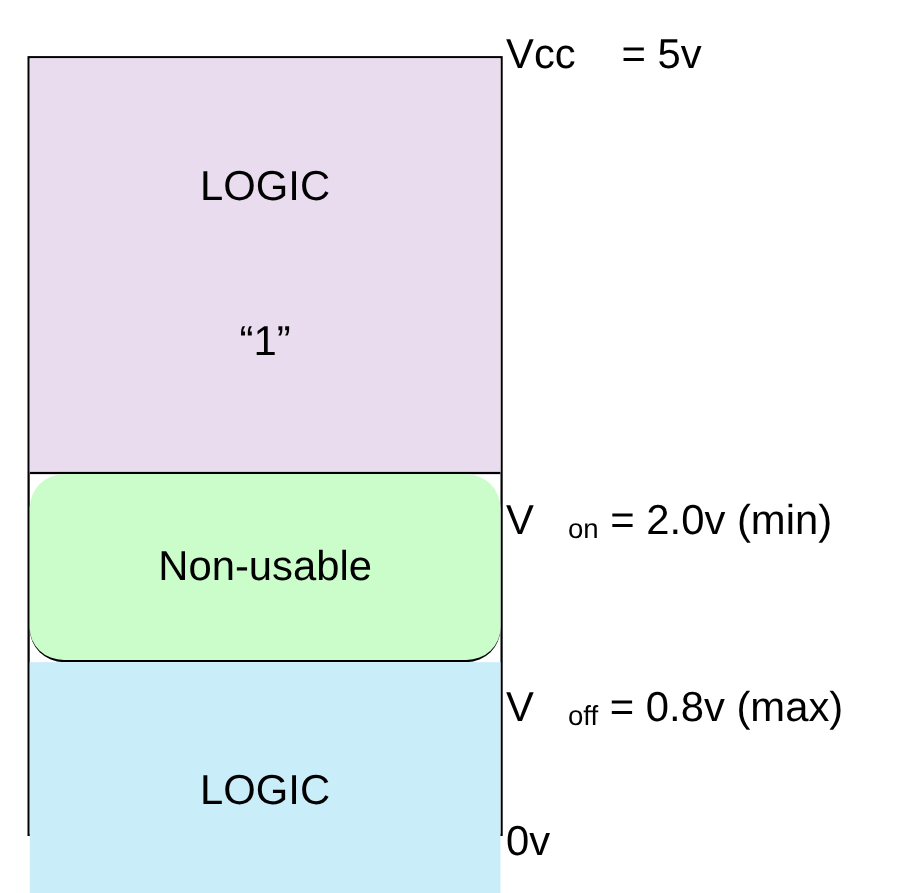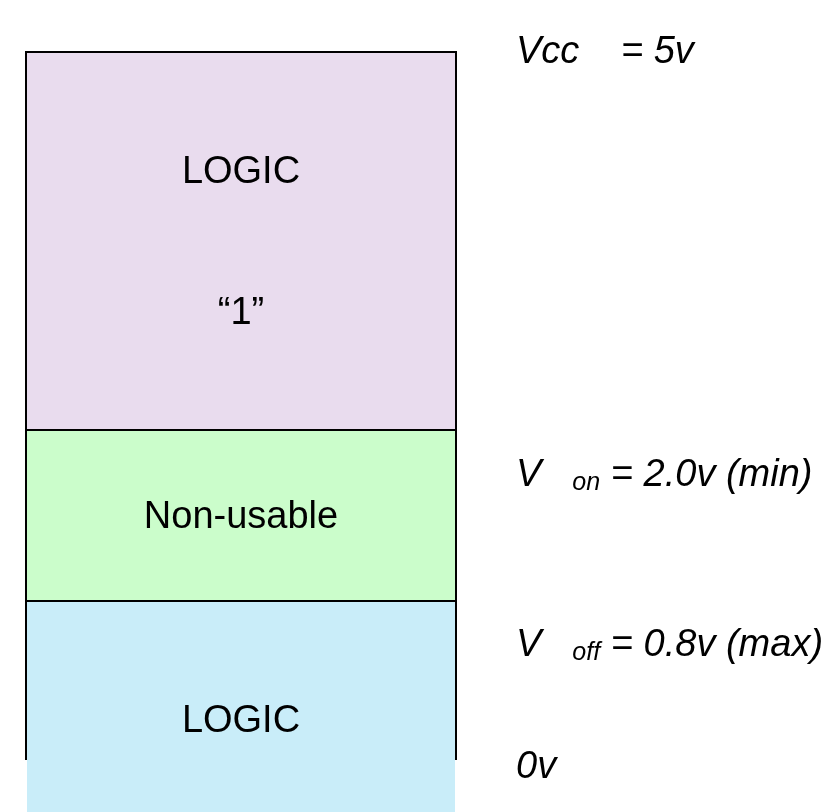--- a/index.html
+++ b/index.html
@@ -46,25 +46,24 @@
     flex: 1;
   }
   .region-label {
     text-align: center;
     font-size: 38px;
     line-height: 47px;
     white-space: pre;
   }
   .ann {
     position: absolute;
-    left: 516px;
+    left: 460px;
     font-size: 38px;
     line-height: 48px;
     white-space: nowrap;
-    font-style: italic;
   }
   .ann sub {
     font-size: 0.66em;
     vertical-align: -0.16em;
     line-height: 0;
     margin-left: 31px;
   }
   .ann-vcc  { top: 26px; }
   .ann-von  { top: 449px; }
   .ann-voff { top: 619px; text-align: right; }
@@ -77,21 +76,21 @@
 
   <div class="stack">
 
     <div class="region region-logic1" style="background: rgb(233, 220, 238);">
       <div class="region-label">
         <div>LOGIC</div>
         <div>“1”</div>
       </div>
     </div>
 
-    <div class="region region-nonusable" style="background: rgb(203, 253, 203);">
+    <div class="region region-nonusable" style="background: rgb(203, 253, 203); border-radius: 31px;">
       <div class="region-label">
         <div>Non-usable</div>
       </div>
     </div>
 
     <div class="region region-logic0" style="background: rgb(201, 237, 249);">
       <div class="region-label">
         <div>LOGIC</div>
         
       </div>

